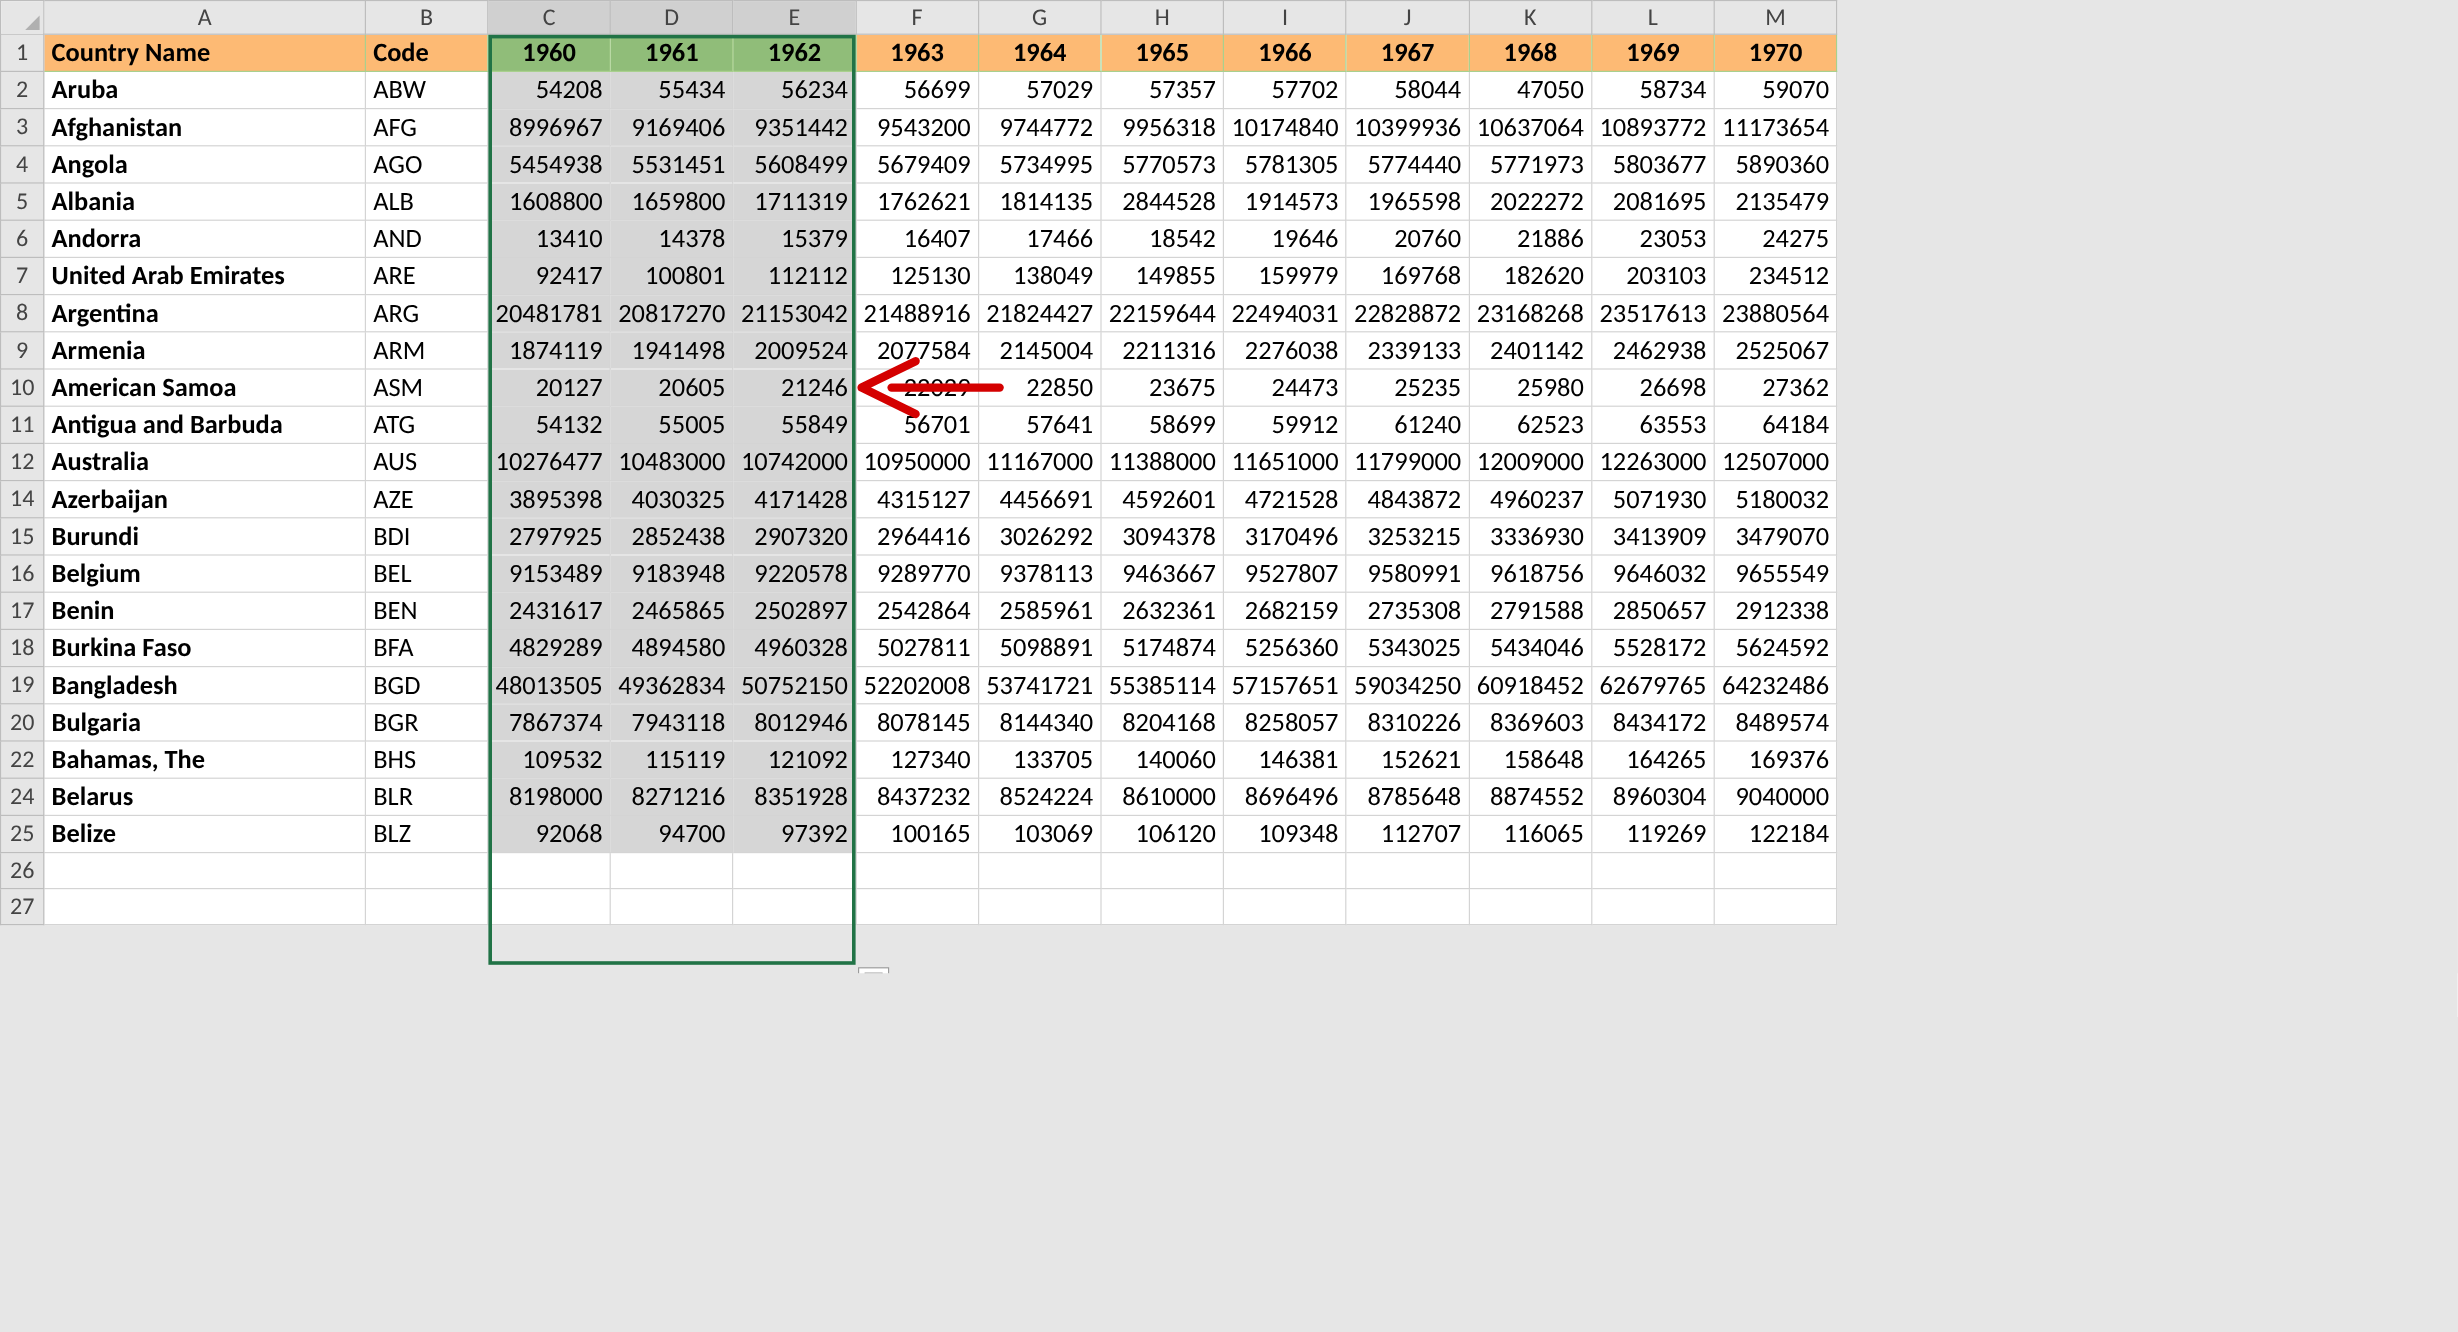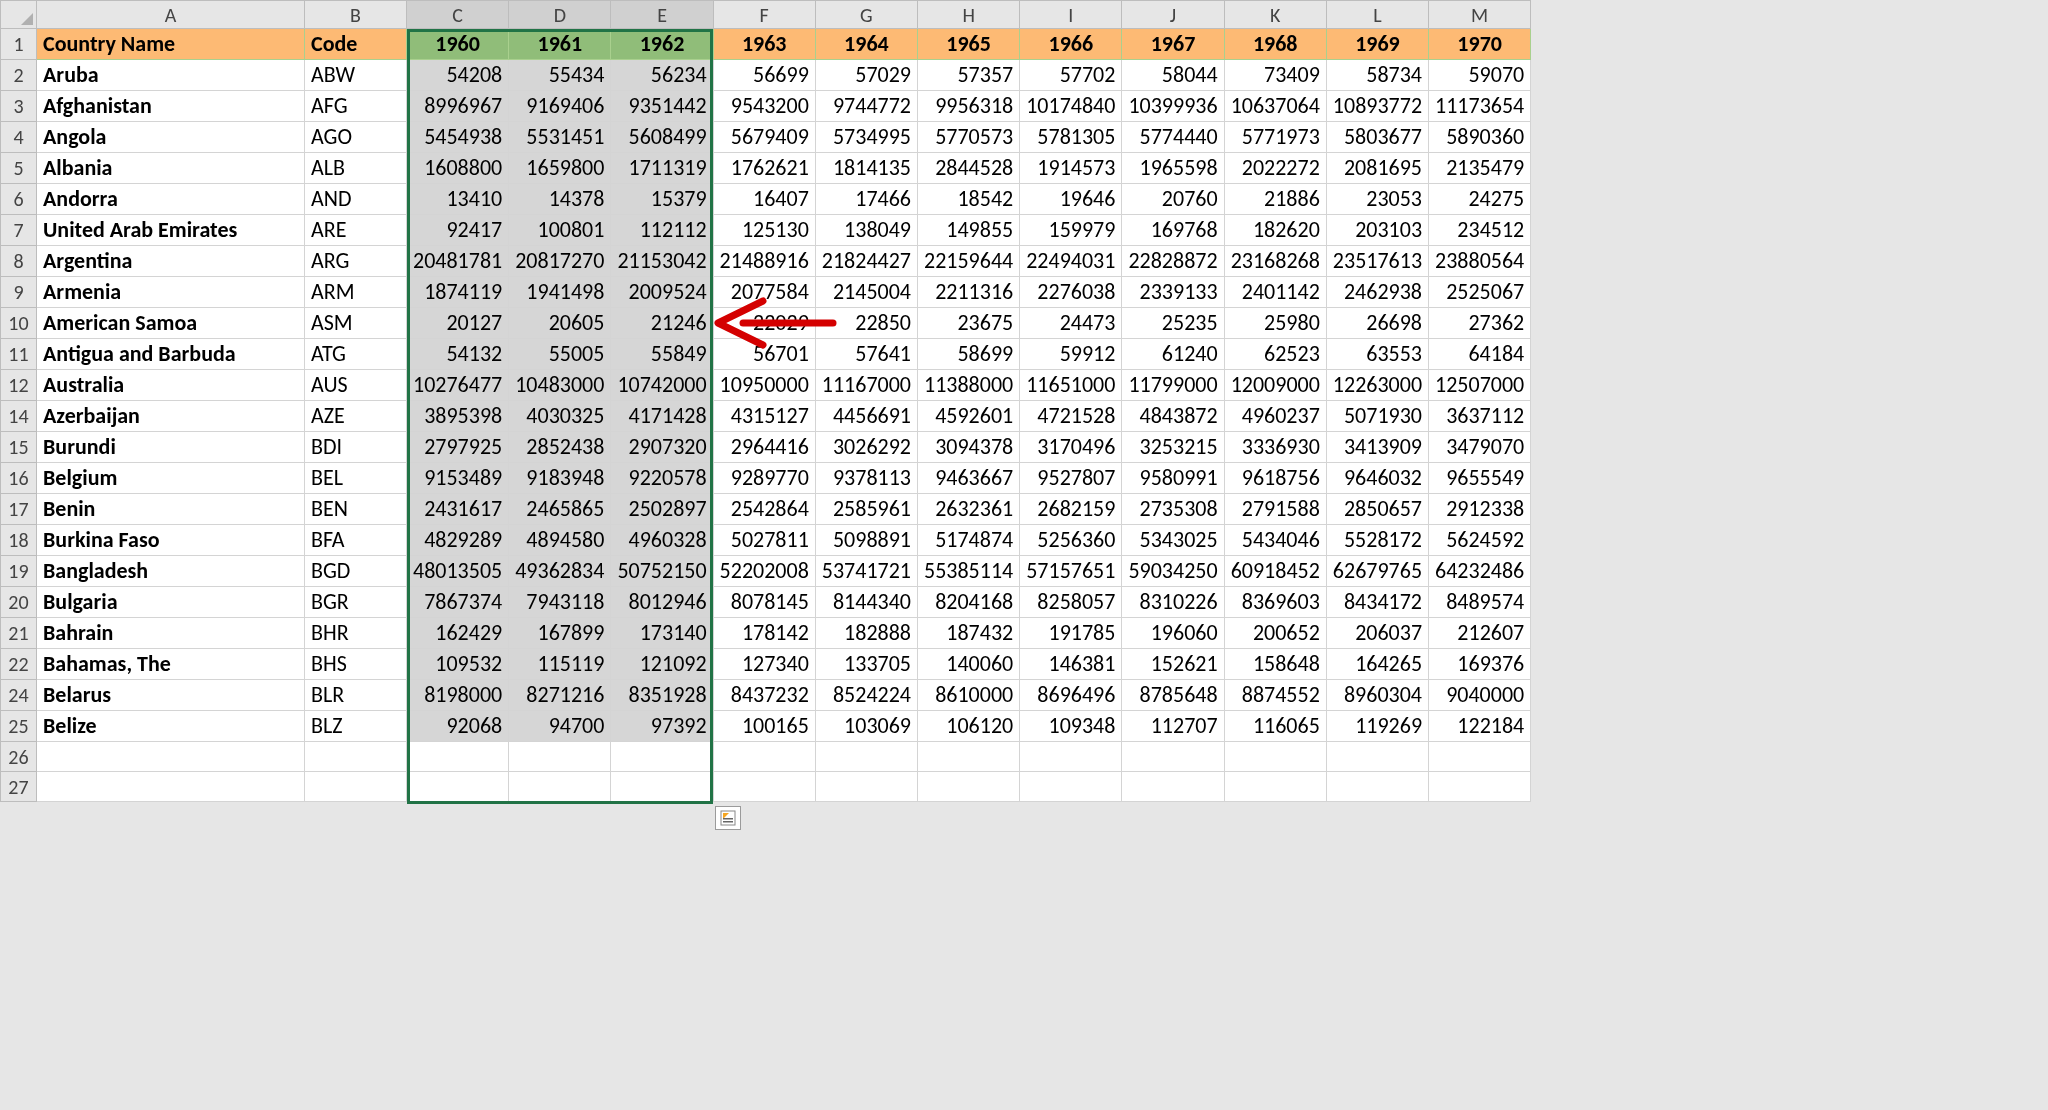--- a/index.html
+++ b/index.html
@@ -199,21 +199,21 @@
           <td class="txt">Aruba</td>
           <td class="code">ABW</td>
           <td class="num sel">54208</td>
           <td class="num sel">55434</td>
           <td class="num sel">56234</td>
           <td class="num">56699</td>
           <td class="num">57029</td>
           <td class="num">57357</td>
           <td class="num">57702</td>
           <td class="num">58044</td>
-          <td class="num">73409</td>
+          <td class="num">47050</td>
           <td class="num">58734</td>
           <td class="num">59070</td>
         </tr>
         <tr>
           <th class="rowhdr">3</th>
           <td class="txt">Afghanistan</td>
           <td class="code">AFG</td>
           <td class="num sel">8996967</td>
           <td class="num sel">9169406</td>
           <td class="num sel">9351442</td>
@@ -377,21 +377,21 @@
           <td class="num sel">3895398</td>
           <td class="num sel">4030325</td>
           <td class="num sel">4171428</td>
           <td class="num">4315127</td>
           <td class="num">4456691</td>
           <td class="num">4592601</td>
           <td class="num">4721528</td>
           <td class="num">4843872</td>
           <td class="num">4960237</td>
           <td class="num">5071930</td>
-          <td class="num">3637112</td>
+          <td class="num">5180032</td>
         </tr>
         <tr>
           <th class="rowhdr">15</th>
           <td class="txt">Burundi</td>
           <td class="code">BDI</td>
           <td class="num sel">2797925</td>
           <td class="num sel">2852438</td>
           <td class="num sel">2907320</td>
           <td class="num">2964416</td>
           <td class="num">3026292</td>
@@ -476,36 +476,20 @@
           <td class="num">8078145</td>
           <td class="num">8144340</td>
           <td class="num">8204168</td>
           <td class="num">8258057</td>
           <td class="num">8310226</td>
           <td class="num">8369603</td>
           <td class="num">8434172</td>
           <td class="num">8489574</td>
         </tr>
         <tr>
-          <th class="rowhdr">21</th>
-          <td class="txt">Bahrain</td>
-          <td class="code">BHR</td>
-          <td class="num sel">162429</td>
-          <td class="num sel">167899</td>
-          <td class="num sel">173140</td>
-          <td class="num">178142</td>
-          <td class="num">182888</td>
-          <td class="num">187432</td>
-          <td class="num">191785</td>
-          <td class="num">196060</td>
-          <td class="num">200652</td>
-          <td class="num">206037</td>
-          <td class="num">212607</td>
-        </tr>
-        <tr>
           <th class="rowhdr">22</th>
           <td class="txt">Bahamas, The</td>
           <td class="code">BHS</td>
           <td class="num sel">109532</td>
           <td class="num sel">115119</td>
           <td class="num sel">121092</td>
           <td class="num">127340</td>
           <td class="num">133705</td>
           <td class="num">140060</td>
           <td class="num">146381</td>

